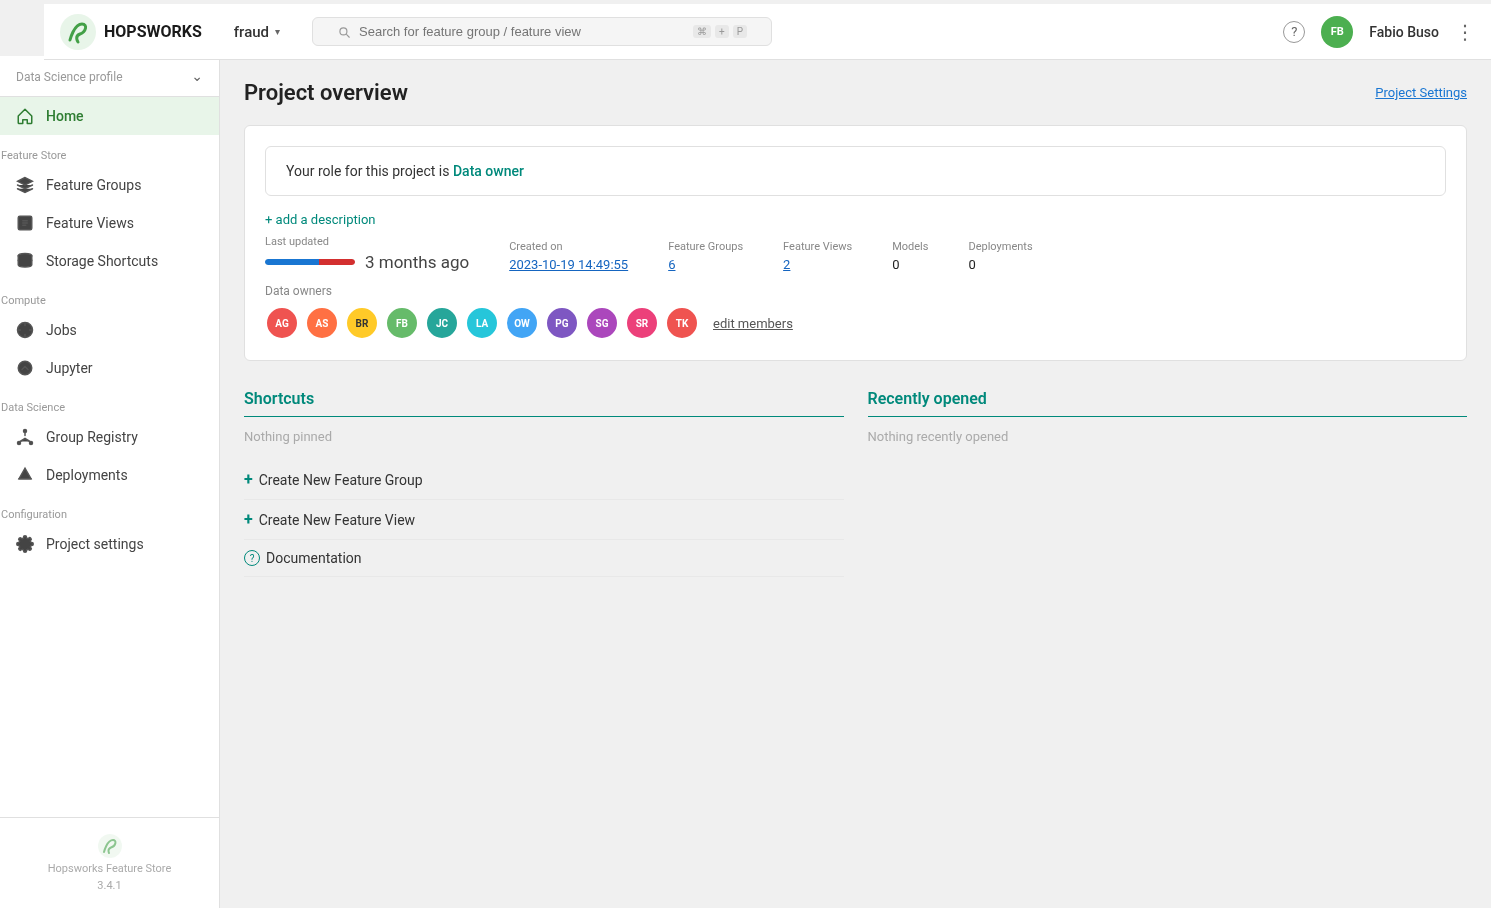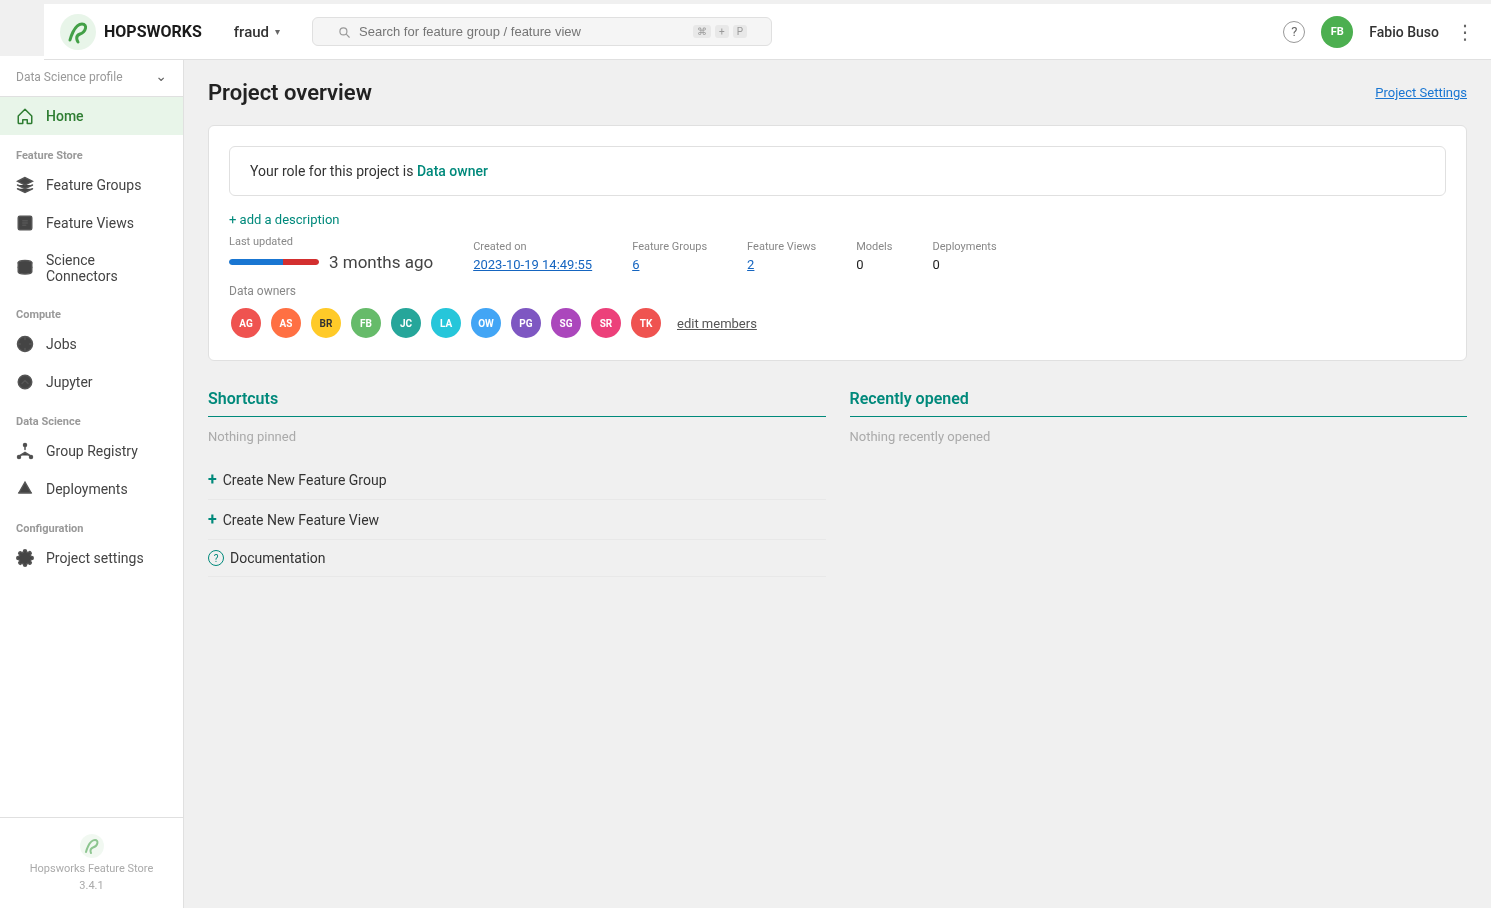--- a/index.html
+++ b/index.html
@@ -115,21 +115,21 @@
 
     
     .layout {
       display: flex;
       margin-top: 56px;
       height: calc(908px - 56px);
     }
 
     
     .sidebar {
-      width: 184px;
+      width: 220px;
       background: #fff;
       border-right: 1px solid #e0e0e0;
       display: flex;
       flex-direction: column;
       flex-shrink: 0;
       overflow-y: auto;
     }
     .profile-selector {
       padding: 12px 16px;
       border-bottom: 1px solid #e0e0e0;
@@ -158,23 +158,23 @@
     }
     .nav-item .nav-icon {
       width: 18px;
       height: 18px;
       flex-shrink: 0;
       display: flex;
       align-items: center;
       justify-content: center;
     }
     .section-label {
-      padding: 14px 16px 4px;
+      padding: 14px 1px 4px;
       font-size: 11px;
-      font-weight: 700;
+      font-weight: 400;
       color: #999;
       text-transform: none;
       letter-spacing: 0;
     }
     .sidebar-bottom {
       margin-top: auto;
       padding: 16px;
       border-top: 1px solid #e0e0e0;
       display: flex;
       flex-direction: column;
@@ -423,21 +423,21 @@
     </div>
 
     <div class="nav-item">
       <span class="nav-icon">
         <svg width="18" height="18" viewBox="0 0 24 24" fill="none" stroke="#555" stroke-width="2" stroke-linecap="round">
             <ellipse cx="12" cy="5" rx="9" ry="3"></ellipse>
             <path d="M3 5v6c0 1.66 4.03 3 9 3s9-1.34 9-3V5"></path>
             <path d="M3 11v6c0 1.66 4.03 3 9 3s9-1.34 9-3v-6"></path>
           </svg>
       </span>
-      <span>Science Connectors</span>
+      <span>Storage Shortcuts</span>
     </div>
 
     <div class="section-label">Compute</div>
 
     <div class="nav-item">
       <span class="nav-icon">
         <svg width="18" height="18" viewBox="0 0 24 24" fill="none" stroke="#555" stroke-width="2" stroke-linecap="round">
             <path d="M12 2a10 10 0 1 0 0 20A10 10 0 0 0 12 2zm0 0v4m0 12v4M2 12h4m12 0h4"></path>
           </svg>
       </span>

